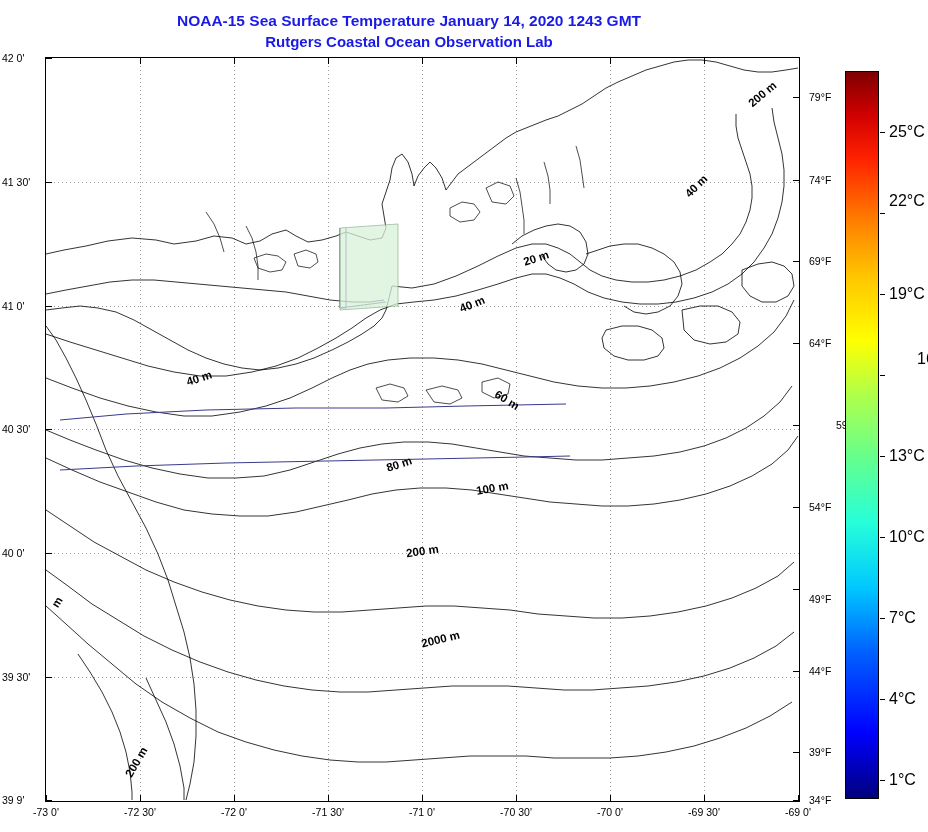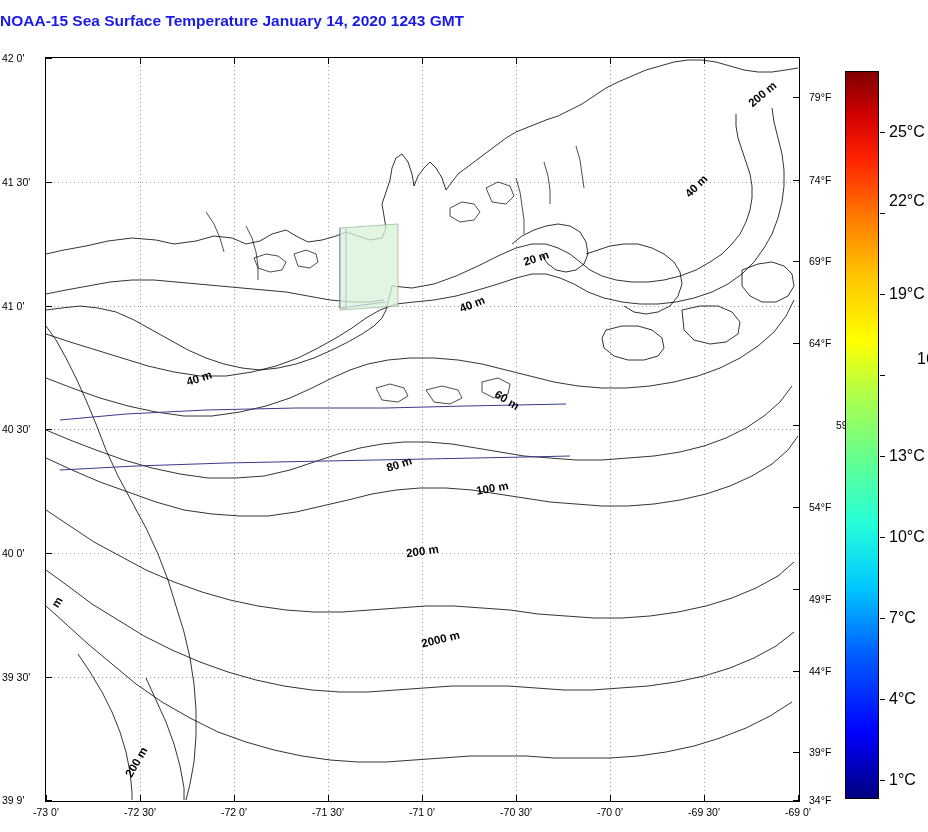--- a/index.html
+++ b/index.html
@@ -5,21 +5,21 @@
   html,body{margin:0;padding:0;}
   body{
     width:928px;height:832px;background:#ffffff;
     font-family:"Liberation Sans", sans-serif;
     overflow:hidden;position:relative;
   }
   #stage{position:absolute;left:0;top:0;width:928px;height:832px;}
 
   
   .title-block{
-    position:absolute;left:0;top:10px;width:818px;text-align:left;
+    position:absolute;left:0;top:10px;width:818px;text-align:center;
     color:#1a1ae6;font-weight:bold;font-size:15.5px;line-height:21px;
     letter-spacing:0px;
   }
   .title-line2{font-size:15px;}
 
   
   #map-frame{
     position:absolute;left:45px;top:57px;width:755px;height:745px;
     border:1px solid #000;box-sizing:border-box;background:#fff;
     overflow:hidden;
@@ -74,20 +74,21 @@
   .cb-lab{position:absolute;left:44px;font-size:16px;color:#000;
     transform:translateY(-50%);white-space:nowrap;}
 </style>
 </head>
 <body>
 
 <div id="stage">
 
   <div class="title-block">
     <div>NOAA-15 Sea Surface Temperature January 14, 2020 1243 GMT</div>
+    <div class="title-line2">Rutgers Coastal Ocean Observation Lab</div>
   </div>
 
   <div id="map-frame">
     <div id="map-inner">
 
       <div class="grat-v" style="left:94px;"></div>
       <div class="grat-v" style="left:188px;"></div>
       <div class="grat-v" style="left:282px;"></div>
       <div class="grat-v" style="left:376px;"></div>
       <div class="grat-v" style="left:470px;"></div>

